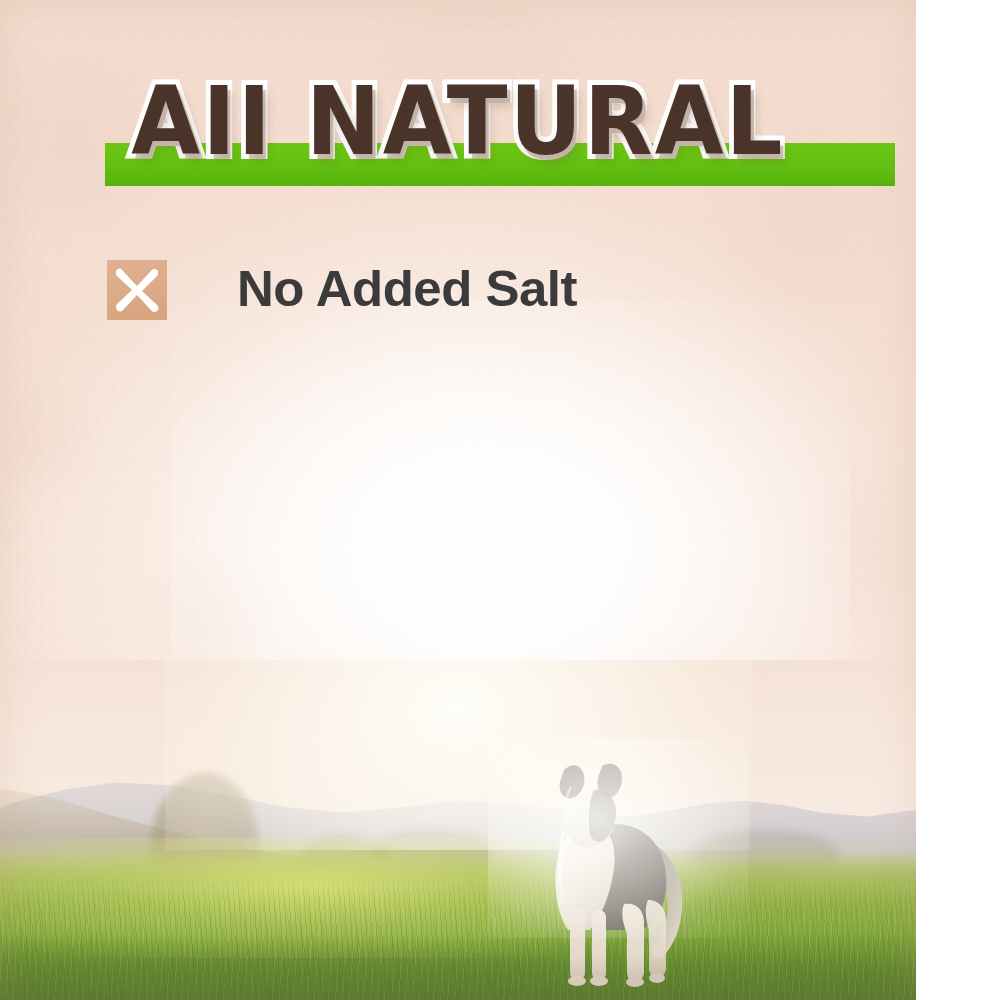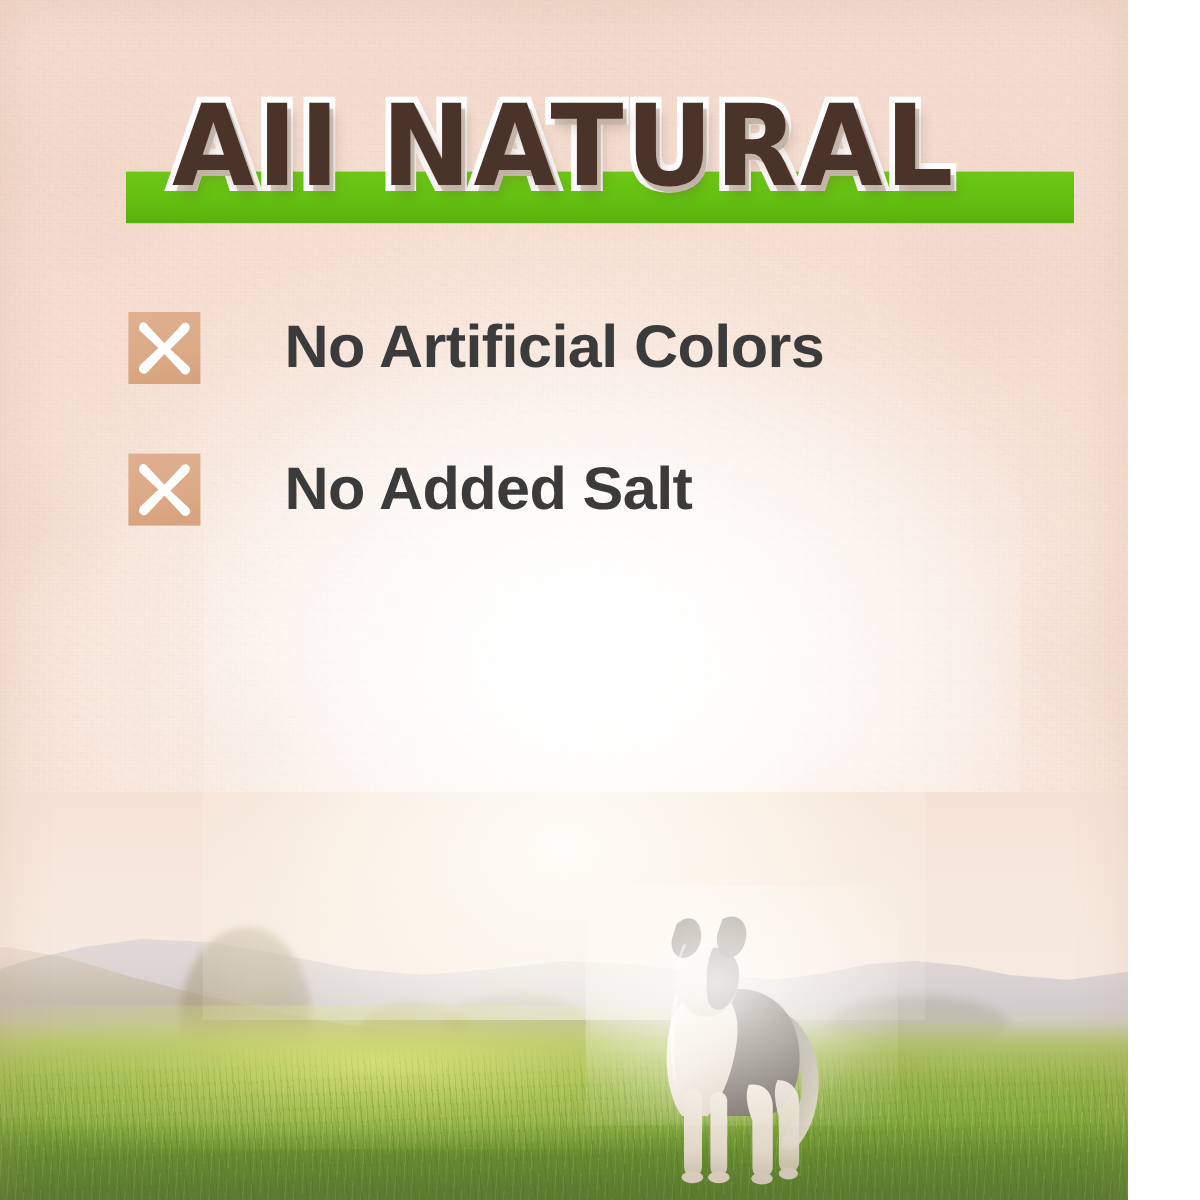--- a/index.html
+++ b/index.html
@@ -8,21 +8,20 @@
     padding: 0;
     background: #ffffff;
   }
   #canvas {
     position: relative;
     width: 916px;
     height: 1000px;
     overflow: hidden;
     font-family: "Liberation Sans", sans-serif;
     background: #f2ded3;
-    padding-left: 24px;
     -webkit-font-smoothing: antialiased;
   }
 
   
   .bg-base {
     position: absolute;
     inset: 0;
     background:
       radial-gradient(ellipse 620px 470px at 50% 53%,
           rgba(255,255,255,0.96) 0%,
@@ -358,28 +357,20 @@
   <div class="bg-grain"></div>
   <div class="bg-bloom"></div>
 
   <div class="header">
     <div class="banner-strip"></div>
     <div class="banner-title">AII NATURAL</div>
   </div>
 
   <div class="features">
 
-    <div class="feature-row">
-      <div class="checkbox">
-        <svg viewBox="0 0 60 60" aria-hidden="true">
-          <path d="M11 9 C13 8 15 9 16 11 L30 26 L44 11 C45 9 48 8 50 10 C52 12 51 14 50 16 L35 31 L50 45 C52 47 52 49 50 51 C48 53 45 52 44 50 L30 35 L16 50 C14 52 12 52 10 50 C8 48 9 46 10 44 L25 30 L10 16 C8 14 9 10 11 9 Z" fill="#ffffff"></path>
-        </svg>
-      </div>
-      <div class="feature-label">No Artificial Colors</div>
-    </div>
 
 
 
     <div class="feature-row">
       <div class="checkbox">
         <svg viewBox="0 0 60 60" aria-hidden="true">
           <path d="M11 9 C13 8 15 9 16 11 L30 26 L44 11 C45 9 48 8 50 10 C52 12 51 14 50 16 L35 31 L50 45 C52 47 52 49 50 51 C48 53 45 52 44 50 L30 35 L16 50 C14 52 12 52 10 50 C8 48 9 46 10 44 L25 30 L10 16 C8 14 9 10 11 9 Z" fill="#ffffff"></path>
         </svg>
       </div>
       <div class="feature-label">No Added Salt</div>

